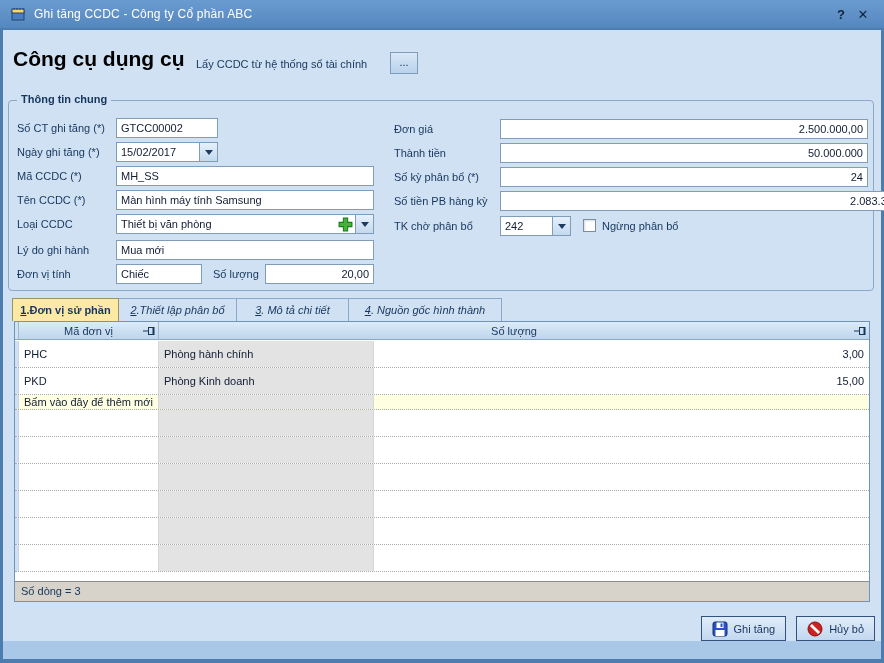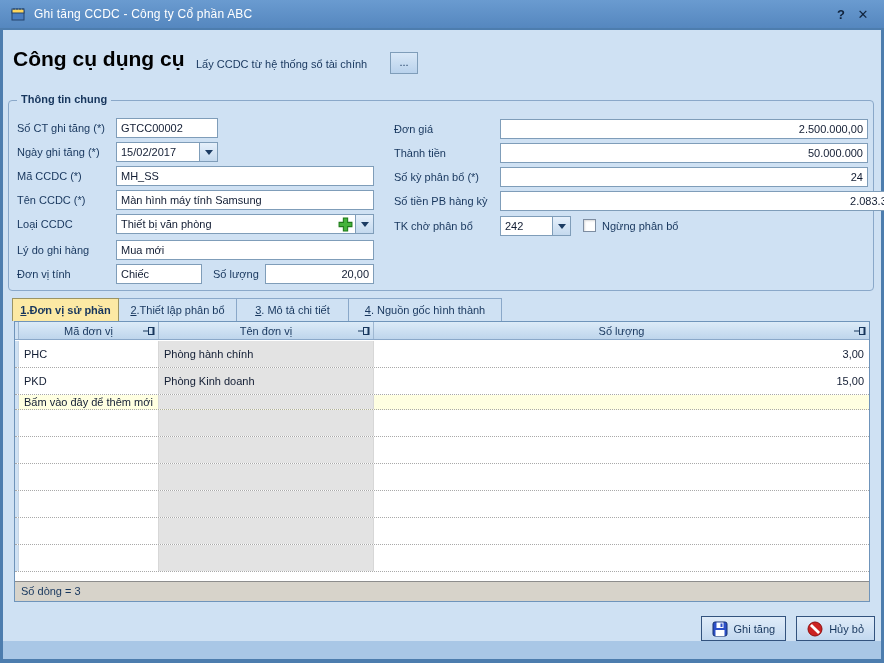--- a/index.html
+++ b/index.html
@@ -41,21 +41,21 @@
   .combo-arrow::after { content:""; width:0; height:0; border:4px solid transparent;
     border-top:5px solid #1c3c63; margin-top:5px; }
   .plus-wrap { position:absolute; right:20px; top:2px; width:15px; height:15px; }
   .checkbox { position:absolute; width:13px; height:13px; background:#fff;
     border:1px solid #7d8da1; box-shadow:inset 1px 1px 2px rgba(0,0,0,.15); }
 
   
   .tabs { position:absolute; left:9px; top:268px; height:23px; display:flex; }
   .tab { height:23px; border:1px solid #8aa8c9; border-bottom:none; display:flex;
     align-items:center; justify-content:center; color:#17365d; background:#cfe1f3; }
-  .tab + .tab { border-left:none; }
+  .tab + .tab { border-left:none;font-style:italic; }
   .tab.active { background:#fce9a4; font-weight:bold; border-color:#9b9464; }
   .tab .num { text-decoration:underline; }
 
   
   .grid { position:absolute; left:11px; top:291px; width:856px; height:281px;
     border:1px solid #6f94ba; background:#fff; overflow:hidden; }
   .g-header { display:flex; height:18px; background:linear-gradient(#dcebf8,#bed5ec);
     border-bottom:1px solid #8aa8c9; }
   .g-hcell { position:relative; display:flex; align-items:center; justify-content:center;
     color:#17365d; border-right:1px solid #9fb8d2; }
@@ -140,21 +140,21 @@
       <div class="inp" style="left:107px;top:113px;width:258px;padding-right:40px;">
         <span>Thiết bị văn phòng</span>
         <span class="plus-wrap">
           <svg viewBox="0 0 14 14" width="15" height="15">
             <path d="M5 1h4v4h4v4H9v4H5V9H1V5h4z" fill="#45b33b" stroke="#1f7a1a" stroke-width="1"></path>
           </svg>
         </span>
         <span class="combo-arrow"></span>
       </div>
 
-      <span class="fld-label" style="left:8px;top:139px;">Lý do ghi hàng</span>
+      <span class="fld-label" style="left:8px;top:139px;">Lý do ghi hành</span>
       <div class="inp" style="left:107px;top:139px;width:258px;">Mua mới</div>
 
       <span class="fld-label" style="left:8px;top:163px;">Đơn vị tính</span>
       <div class="inp" style="left:107px;top:163px;width:86px;">Chiếc</div>
       <span class="fld-label" style="left:204px;top:163px;">Số lượng</span>
       <div class="inp num" style="left:256px;top:163px;width:109px;">20,00</div>
 
       <span class="fld-label" style="left:385px;top:18px;">Đơn giá</span>
       <div class="inp num" style="left:491px;top:18px;width:368px;">2.500.000,00</div>
 
@@ -195,28 +195,20 @@
       <div class="g-header">
         <div class="g-ind"></div>
         <div class="g-hcell c1">
           <span>Mã đơn vị</span>
           <svg class="pin" width="12" height="10" viewBox="0 0 12 10">
             <line x1="0" y1="5" x2="5" y2="5" stroke="#17365d"></line>
             <rect x="5.5" y="1.5" width="5" height="7" fill="none" stroke="#17365d"></rect>
             <line x1="10.5" y1="1" x2="10.5" y2="9" stroke="#17365d" stroke-width="2"></line>
           </svg>
         </div>
-        <div class="g-hcell c2">
-          <span>Tên đơn vị</span>
-          <svg class="pin" width="12" height="10" viewBox="0 0 12 10">
-            <line x1="0" y1="5" x2="5" y2="5" stroke="#17365d"></line>
-            <rect x="5.5" y="1.5" width="5" height="7" fill="none" stroke="#17365d"></rect>
-            <line x1="10.5" y1="1" x2="10.5" y2="9" stroke="#17365d" stroke-width="2"></line>
-          </svg>
-        </div>
         <div class="g-hcell c3" style="border-right:none;">
           <span>Số lượng</span>
           <svg class="pin" width="12" height="10" viewBox="0 0 12 10">
             <line x1="0" y1="5" x2="5" y2="5" stroke="#17365d"></line>
             <rect x="5.5" y="1.5" width="5" height="7" fill="none" stroke="#17365d"></rect>
             <line x1="10.5" y1="1" x2="10.5" y2="9" stroke="#17365d" stroke-width="2"></line>
           </svg>
         </div>
       </div>
 

